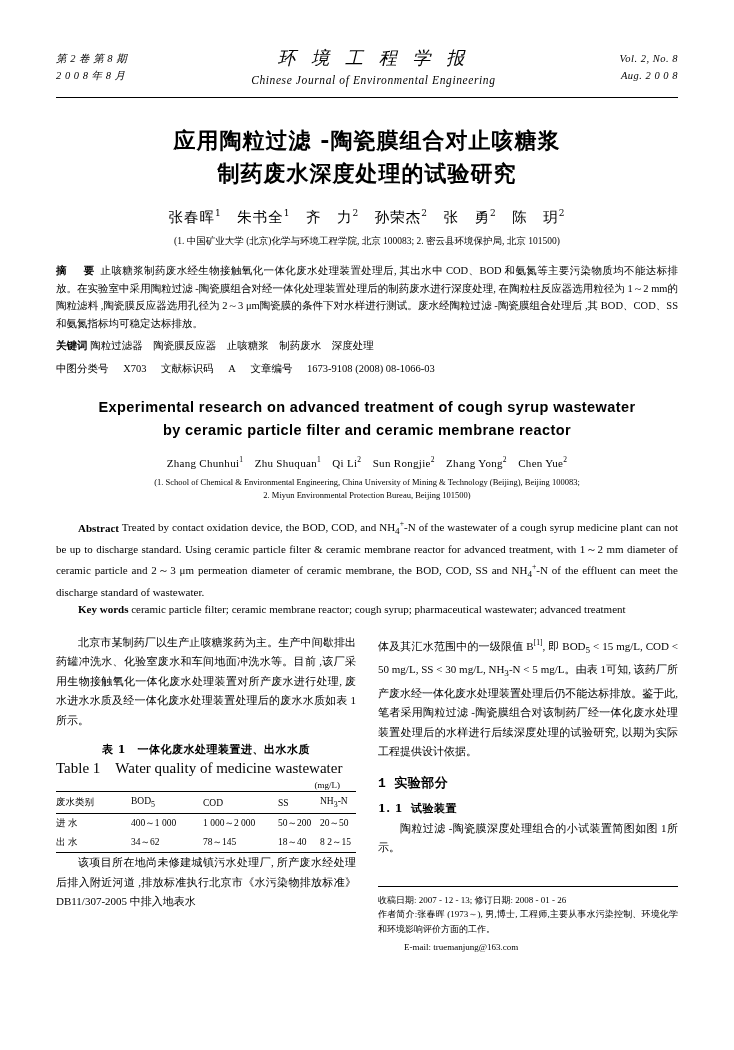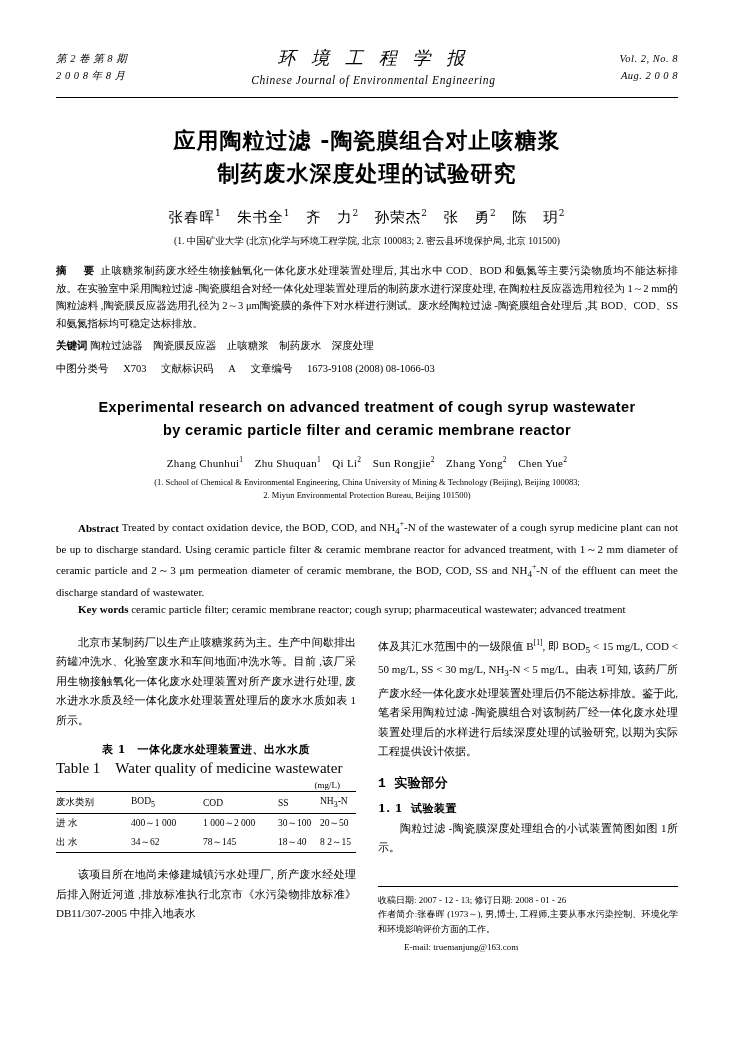--- a/index.html
+++ b/index.html
@@ -320,34 +320,34 @@
             <th style="width:25%">COD</th>
             <th style="width:14%">SS</th>
             <th style="width:12%">NH<sub>3</sub>-N</th>
           </tr>
         </thead>
         <tbody>
           <tr>
             <td>进  水</td>
             <td>400～1 000</td>
             <td>1 000～2 000</td>
-            <td>30～100</td>
+            <td>50～200</td>
             <td>20～50</td>
           </tr>
           <tr>
             <td>出  水</td>
             <td>34～62</td>
             <td>78～145</td>
             <td>18～40</td>
             <td>8  2～15</td>
           </tr>
         </tbody>
       </table>
 
-      <p style="margin-top:12px">该项目所在地尚未修建城镇污水处理厂, 所产废水经处理后排入附近河道 ,排放标准执行北京市《水污染物排放标准》DB11/307-2005 中排入地表水</p>
+      <p style="">该项目所在地尚未修建城镇污水处理厂, 所产废水经处理后排入附近河道 ,排放标准执行北京市《水污染物排放标准》DB11/307-2005 中排入地表水</p>
     </div>
 
     <div class="col">
       <p class="noindent">体及其汇水范围中的一级限值 B<sup>[1]</sup>, 即 BOD<sub>5</sub> &lt; 15 mg/L, COD &lt; 50 mg/L, SS &lt; 30 mg/L, NH<sub>3</sub>-N &lt; 5 mg/L。由表 1可知, 该药厂所产废水经一体化废水处理装置处理后仍不能达标排放。鉴于此, 笔者采用陶粒过滤 -陶瓷膜组合对该制药厂经一体化废水处理装置处理后的水样进行后续深度处理的试验研究, 以期为实际工程提供设计依据。</p>
 
       <div class="sec-h1">
         <span class="num">1</span><span>实验部分</span>
       </div>
       <div class="sec-h2">
         <span class="num">1. 1</span><span>试验装置</span>

